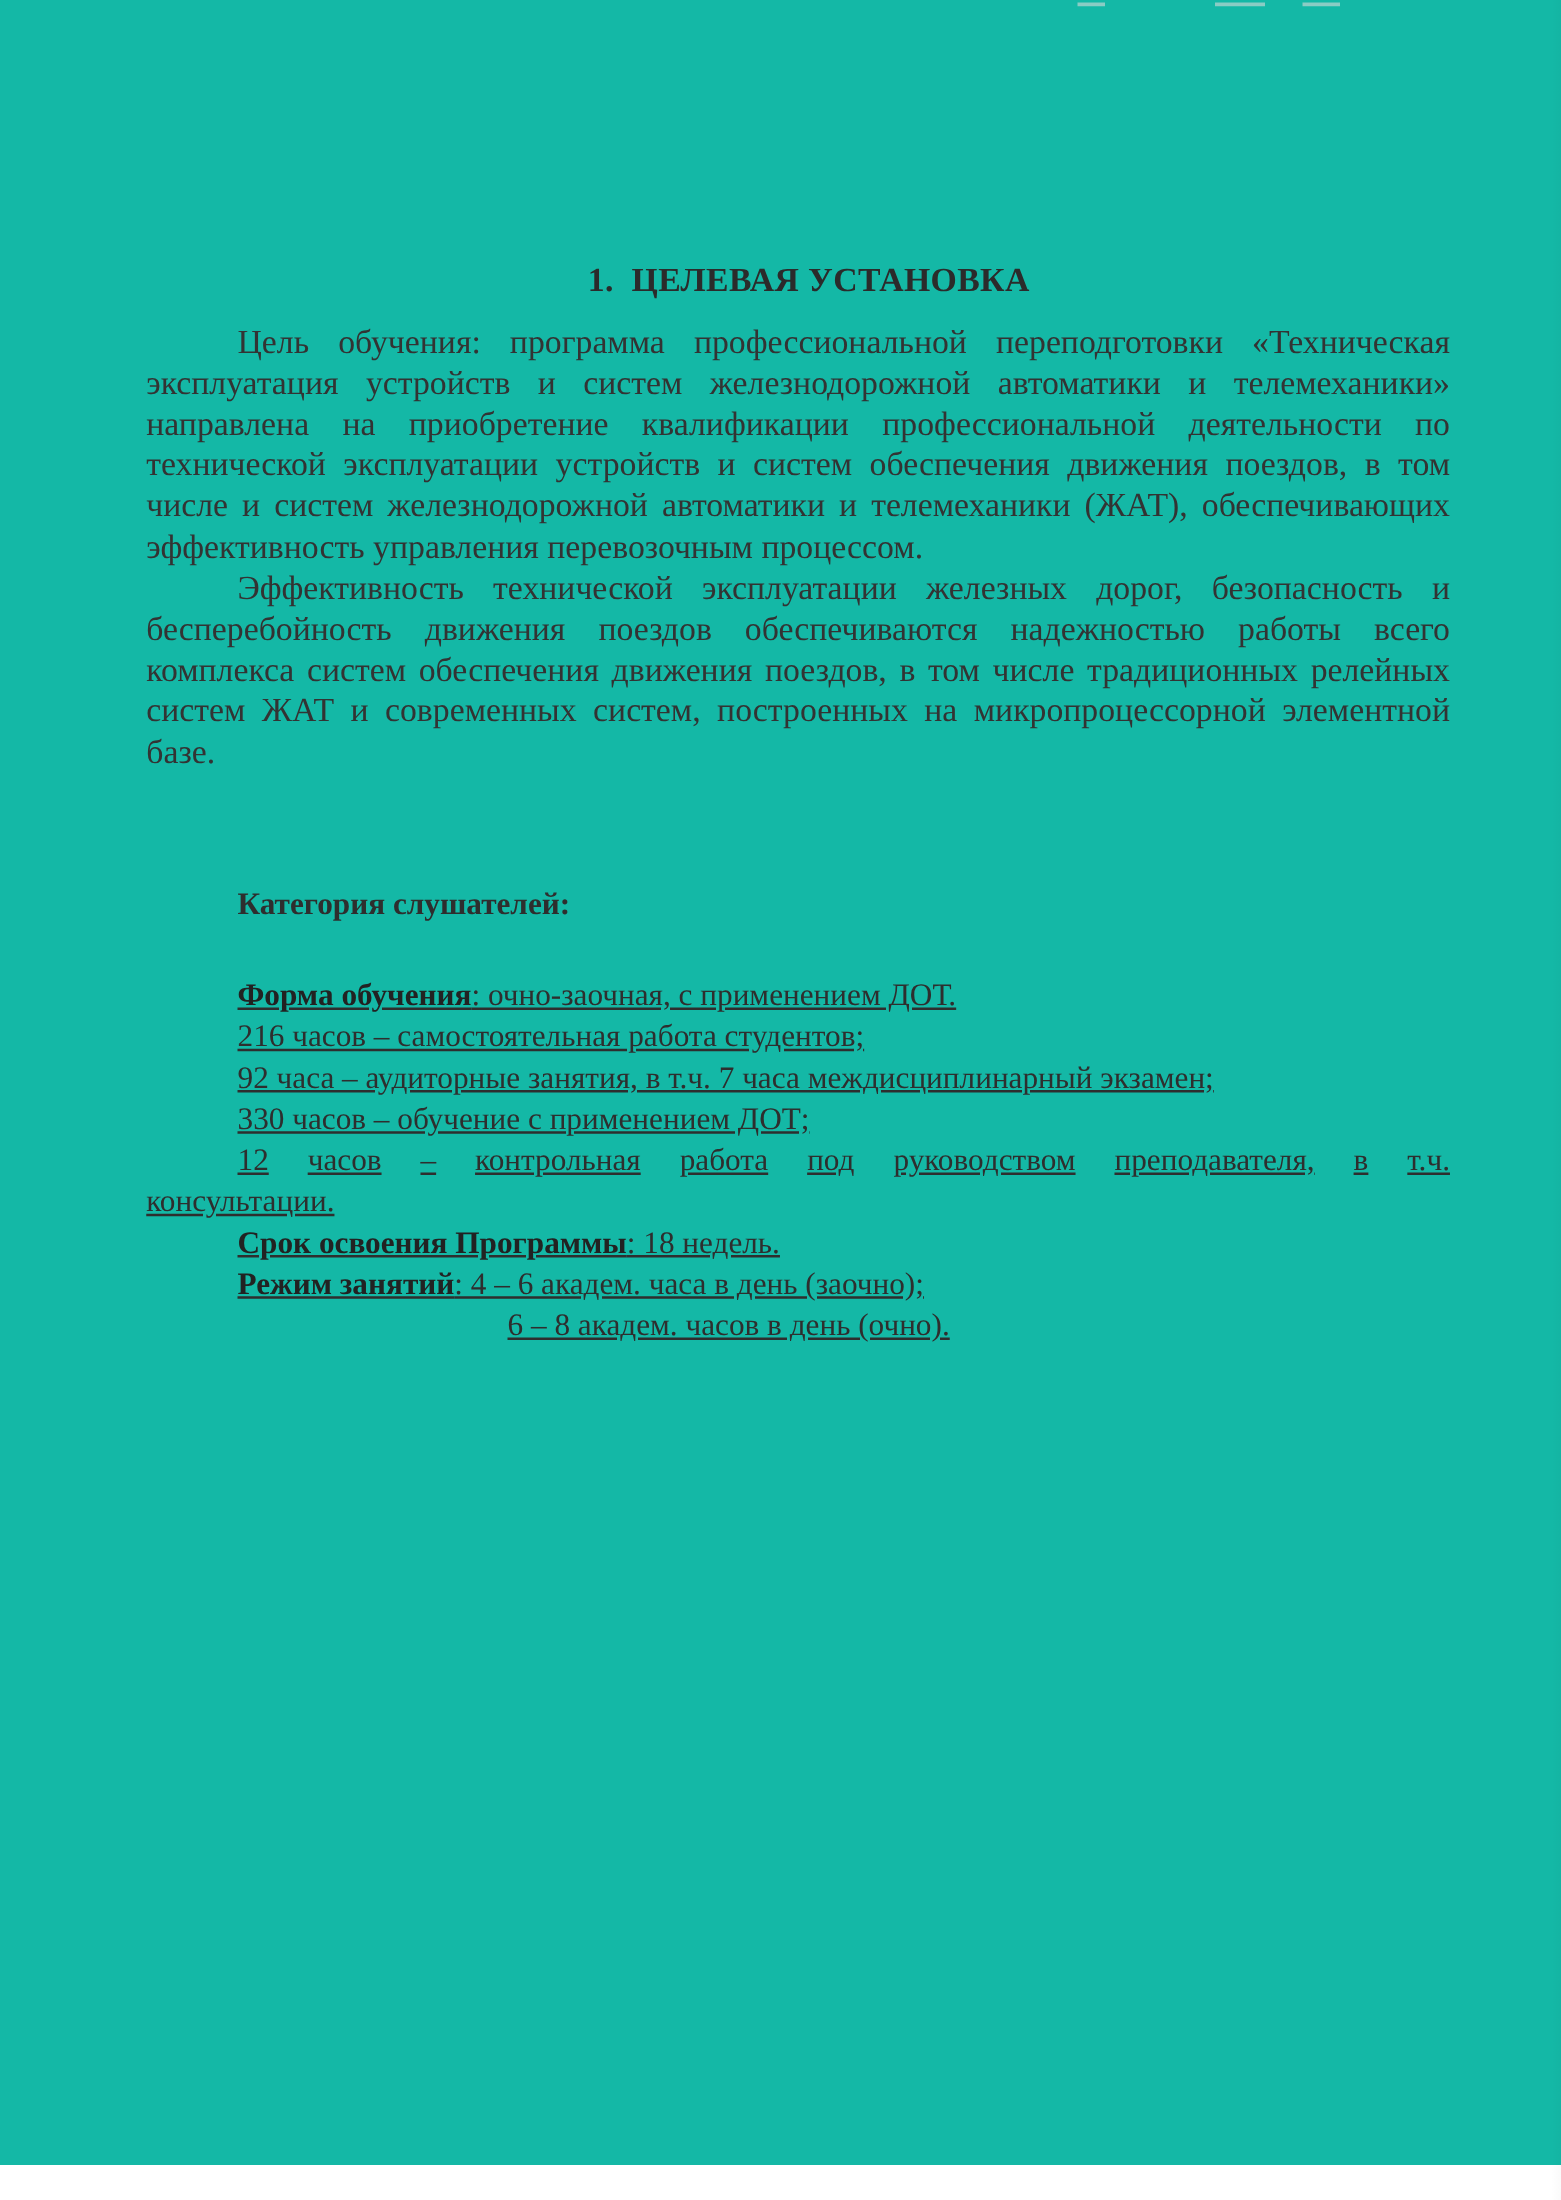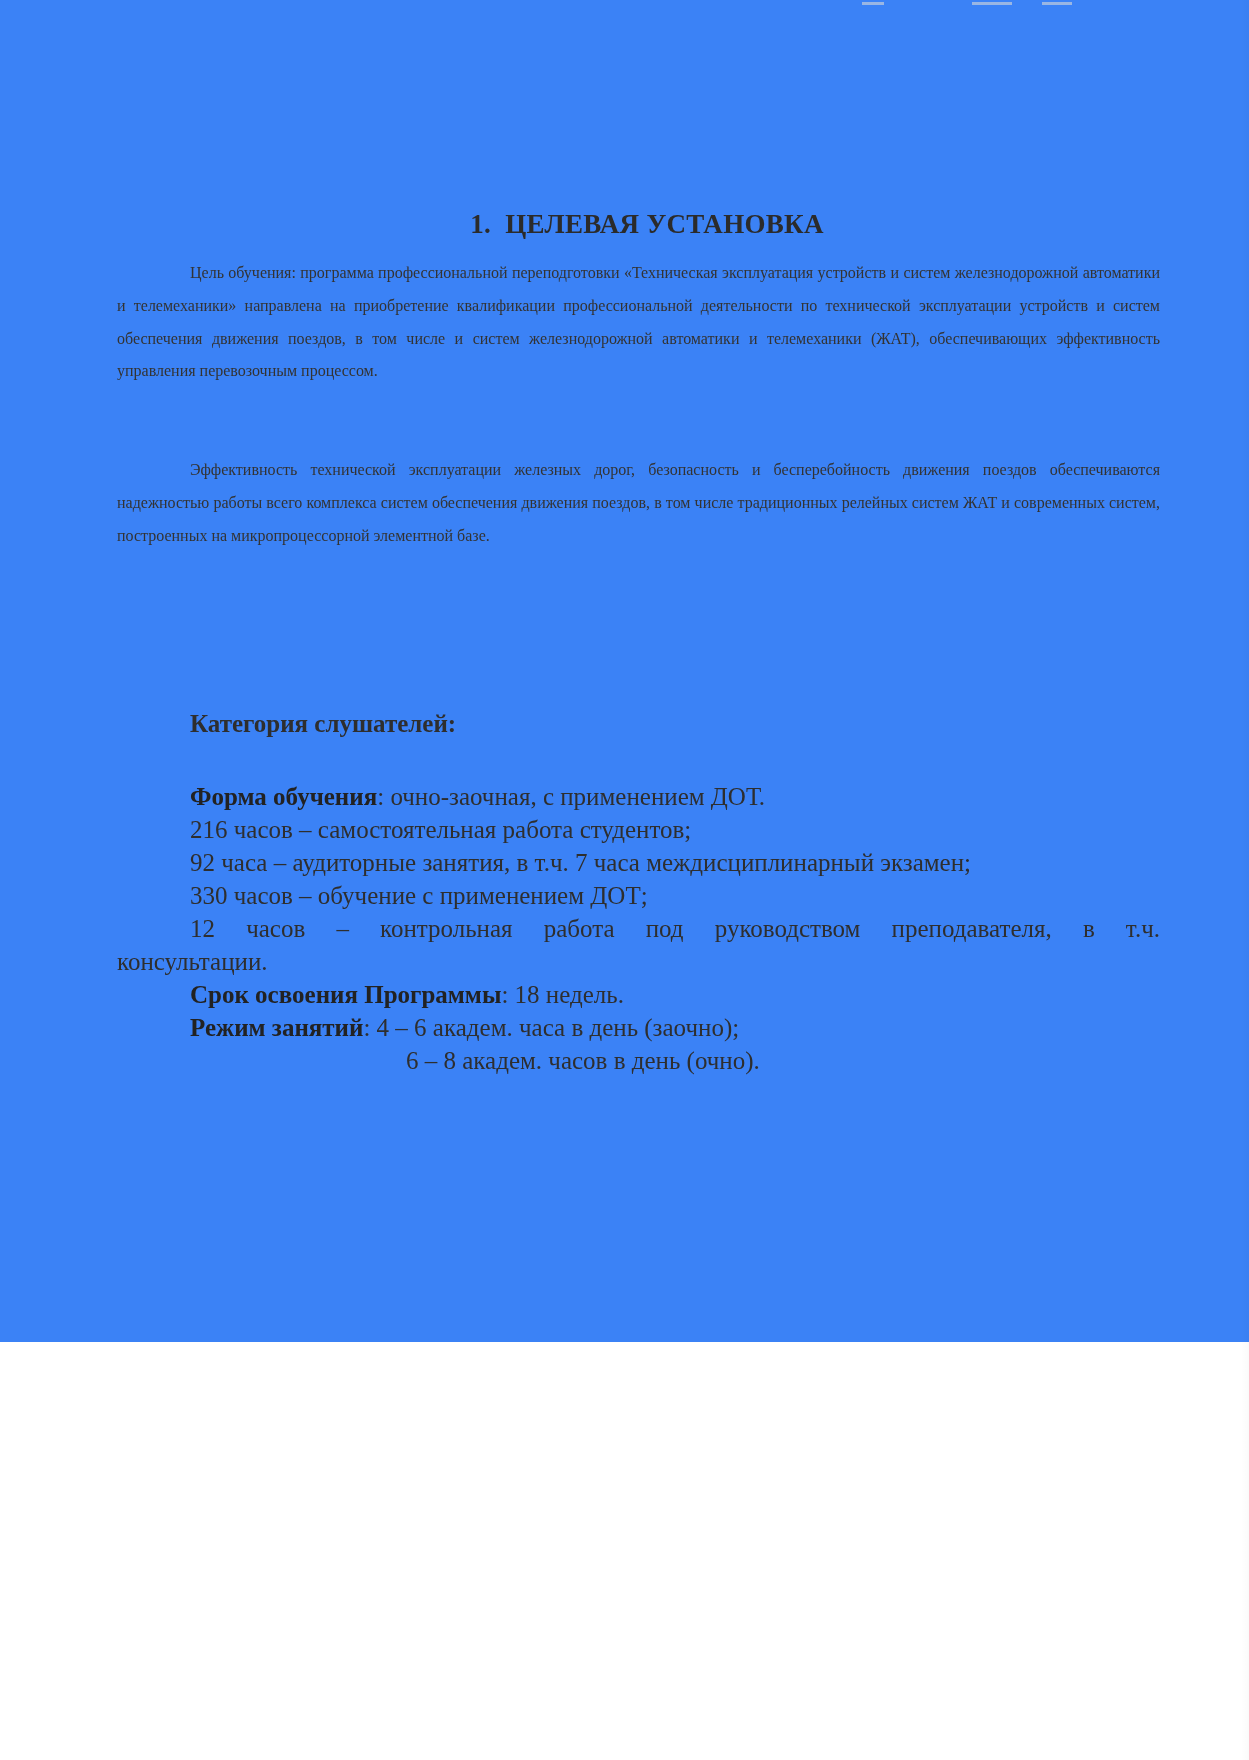--- a/index.html
+++ b/index.html
@@ -12,41 +12,41 @@
       height: 1760px;
       position: relative;
       overflow: hidden;
       color: #2a2a2a;
       font-family: "Liberation Serif", "DejaVu Serif", serif;
     }
     .page {
       position: absolute;
       left: 0; top: 0;
       width: 1249px;
-      height: 1342px;
-      background: #3b82f6;
+      height: 1732px;
+      background: #14b8a6;
     }
     .heading {
       position: absolute;
       top: 191px;
       left: 0;
       width: 1249px;
       text-align: center;
       font-weight: bold;
       font-size: 27px;
       letter-spacing: 0.3px;
       color: #2b2b2b;
       padding-left: 45px;
       box-sizing: border-box;
     }
     .body-text {
       position: absolute;
       left: 117px;
       width: 1043px;
-      font-size: 16px;
+      font-size: 27px;
       line-height: 32.8px;
       text-align: justify;
       color: #333333;
     }
     .para {
       margin: 0;
       text-indent: 73px;
       text-align: justify;
     }
     .p1 { top: 257px; }
@@ -65,20 +65,21 @@
       font-size: 25px;
       line-height: 32px;
     }
     .category .label {
       font-weight: bold;
     }
     .details {
       top: 780px;
       font-size: 25px;
       line-height: 33px;
+      text-decoration: underline;
     }
     .row {
       display: block;
       white-space: nowrap;
     }
     .indent { padding-left: 73px; }
     .b { font-weight: bold; color: #222; }
     .justified-row {
       display: flex;
       justify-content: space-between;

